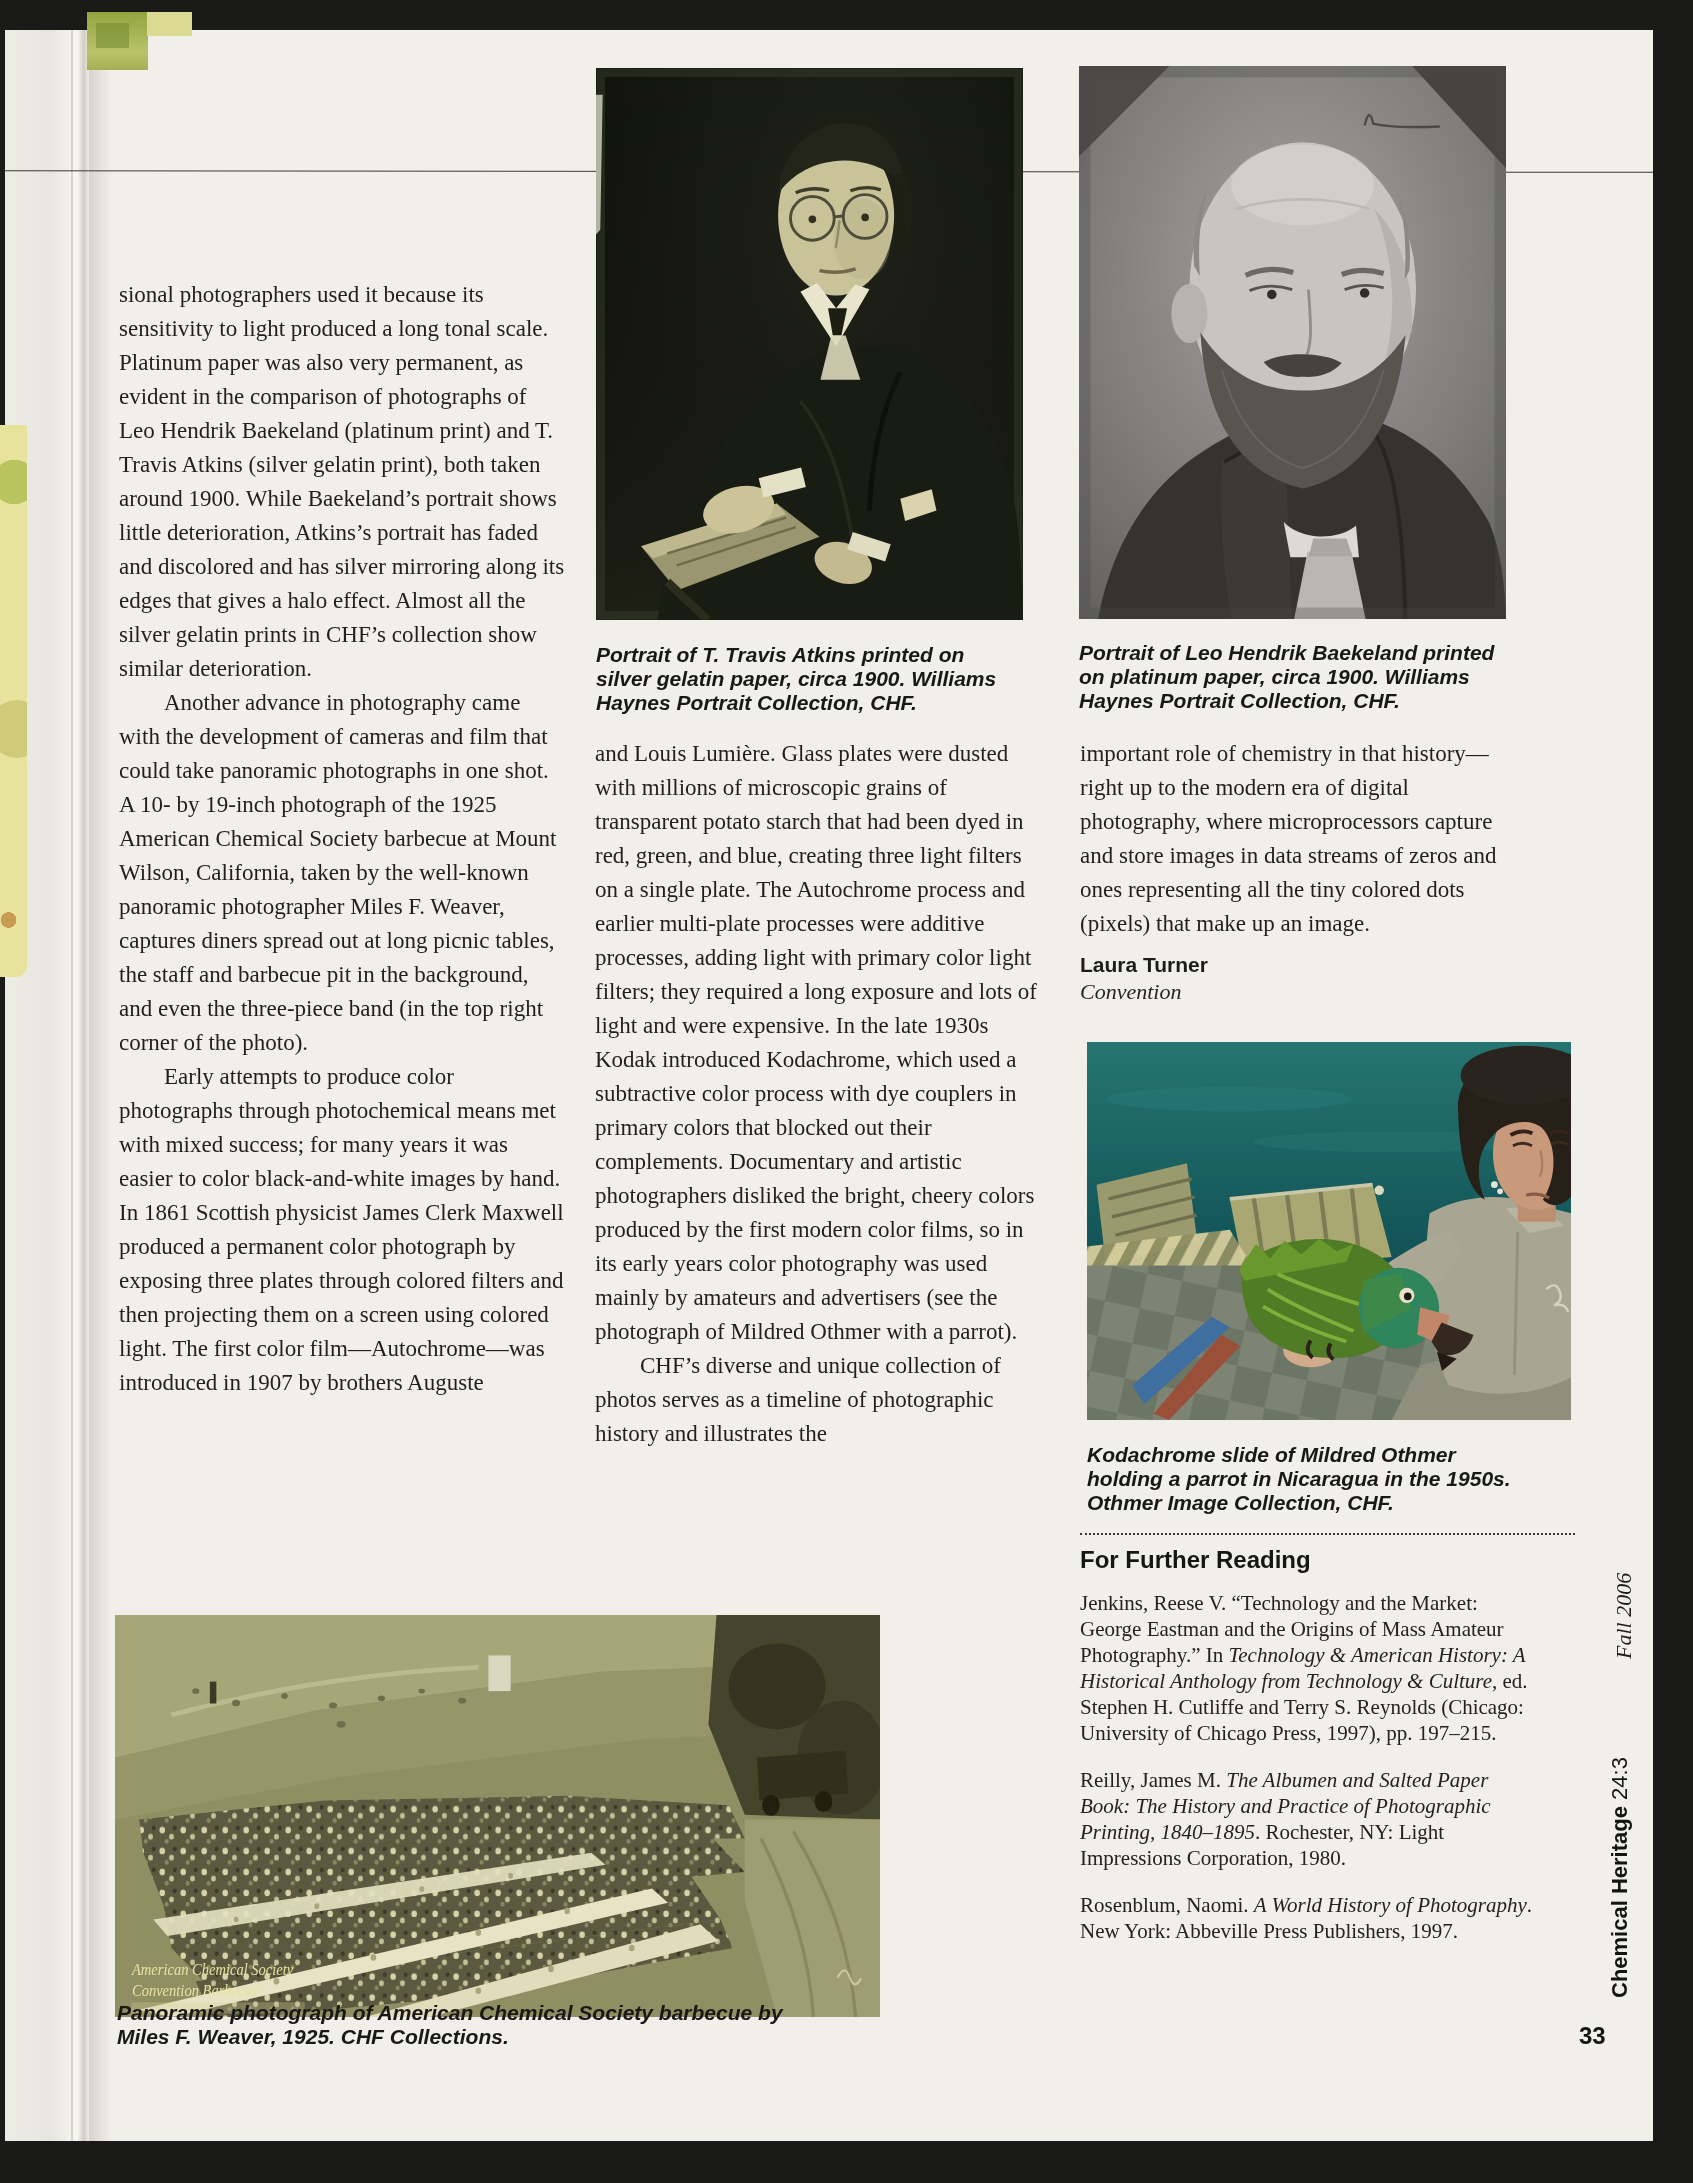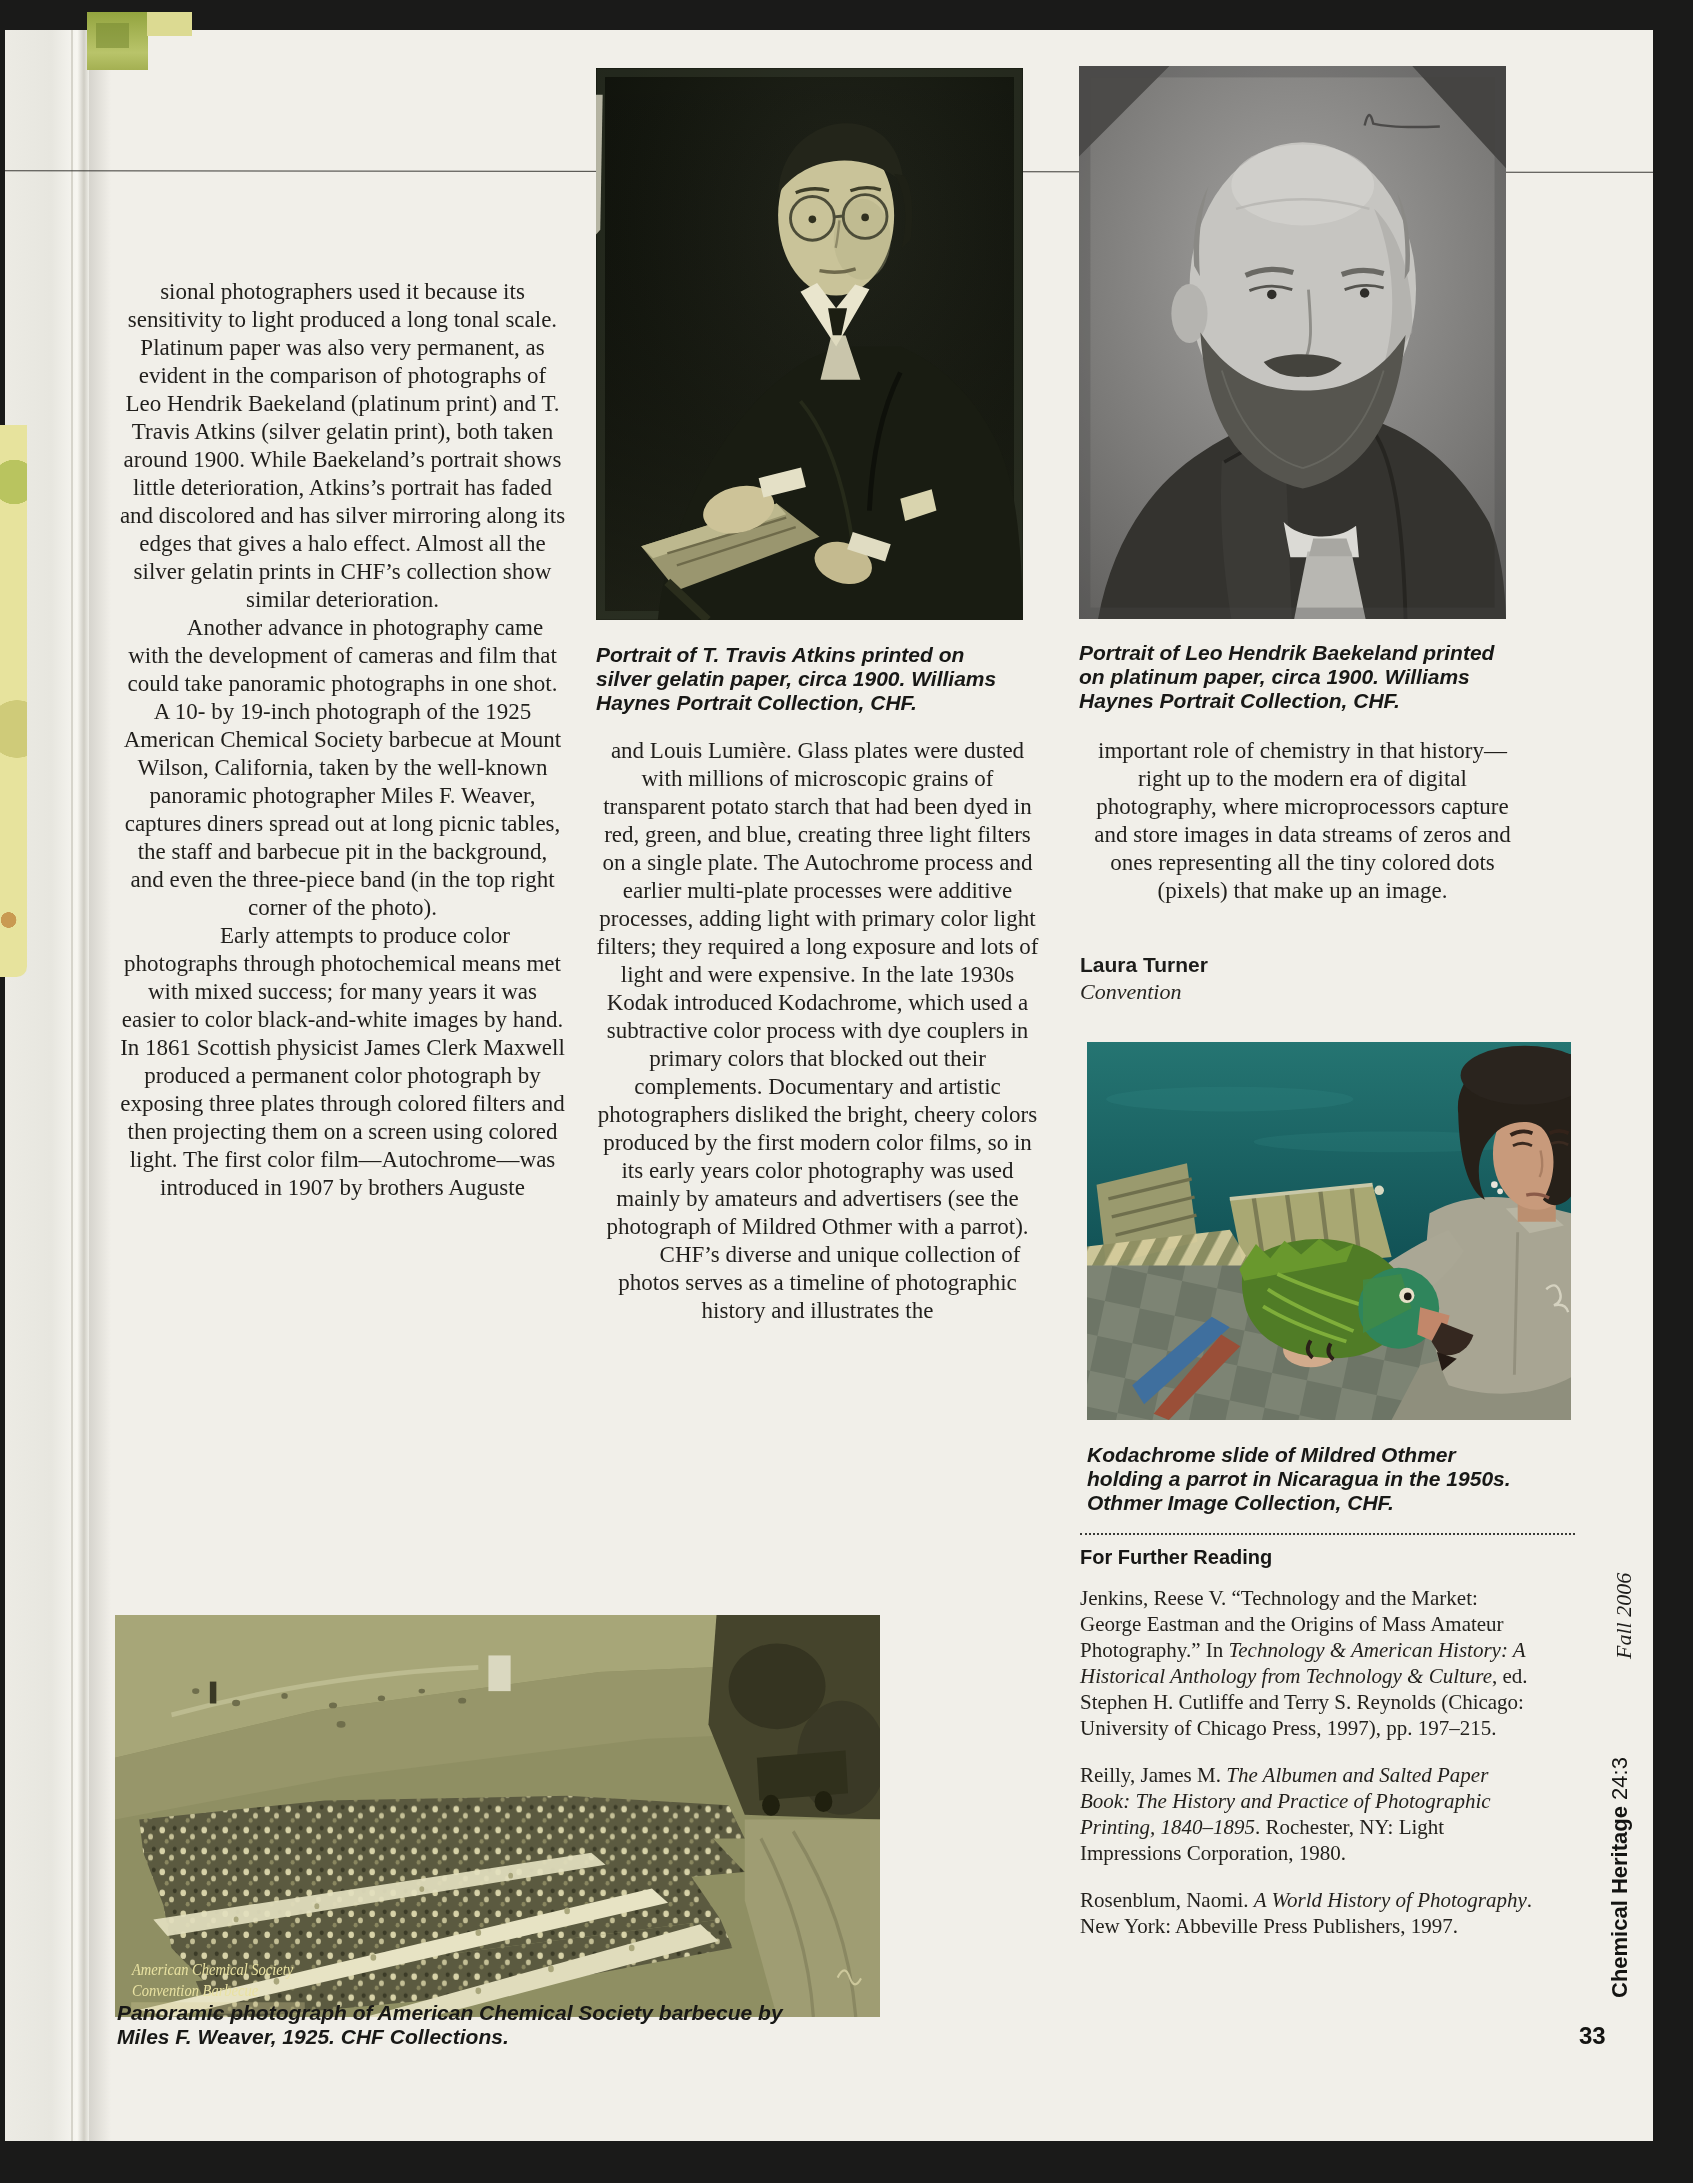--- a/index.html
+++ b/index.html
@@ -15,38 +15,38 @@
   .frag{position:absolute;}
   #frag-green{left:87px;top:12.4px;width:61px;height:58px;background:linear-gradient(#93a43f,#b9c46a 70%,#a4b052);}
   #frag-green:after{content:"";position:absolute;left:8.6px;top:10.5px;width:33px;height:25px;background:#7a8c34;opacity:.6;}
   #frag-yellow{left:147px;top:12.4px;width:45px;height:24px;background:#dcda92;}
   #frag-left{left:0;top:425px;width:27px;height:552px;background:#e7e39d;border-radius:0 0 10.5px 0;
       background-image:radial-gradient(circle at 14.3px 57px,#b9c45f 0 22px,rgba(0,0,0,0) 22.4px),
                        radial-gradient(circle at 8.6px 495px,#c99a52 0 7.6px,rgba(0,0,0,0) 8px),
                        radial-gradient(circle at 17px 304px,#cfcb79 0 28.5px,rgba(0,0,0,0) 29px);}
   #rule-top{position:absolute;left:4.8px;top:171px;width:1648px;height:1.4px;background:#3b3a36;transform:rotate(0.06deg);}
   
-  .body-col{position:absolute;font-size:23px;line-height:28px;text-align:center;color:#211f1c;}
+  .body-col{position:absolute;font-size:23px;line-height:34px;text-align:left;color:#211f1c;}
   .body-col p{margin:0;}
   .body-col p.ind{text-indent:45px;}
   #col1{left:119px;top:278px;width:447px;}
   #col2{left:595px;top:737px;width:445px;}
   #col3{left:1080px;top:737px;width:445px;}
   .cap{position:absolute;font-family:"Liberation Sans",sans-serif;font-weight:bold;font-style:italic;
        font-size:21px;line-height:24px;color:#181816;}
   #cap-atkins{left:596px;top:643px;width:419px;}
   #cap-baekeland{left:1079px;top:641px;width:423px;}
   #cap-othmer{left:1087px;top:1443px;width:442px;}
   #cap-pano{left:117px;top:2001px;width:704px;}
   #byline{position:absolute;left:1080px;top:952px;}
   #byline .author{font-family:"Liberation Sans",sans-serif;font-weight:bold;font-size:21px;line-height:26px;color:#1c1c1a;}
   #byline .role{font-style:italic;font-size:22px;line-height:27px;color:#262420;}
   
   #reading{position:absolute;left:1080px;top:1533px;width:495px;border-top:2.4px dotted #3a3a36;padding-top:10.5px;}
-  #reading h3{margin:0 0 16px 0;font-family:"Liberation Sans",sans-serif;font-weight:bold;font-size:20px;color:#161614;}
+  #reading h3{margin:0 0 16px 0;font-family:"Liberation Sans",sans-serif;font-weight:bold;font-size:24px;color:#161614;}
   #reading p{margin:0 0 21px 0;width:454px;font-size:21px;line-height:26px;color:#24221e;}
   #reading .it{font-style:italic;}
   
   .photo{position:absolute;overflow:hidden;}
   #photo-atkins{left:596px;top:68px;width:427px;height:552px;}
   #photo-baekeland{left:1079px;top:66px;width:427px;height:553px;}
   #photo-othmer{left:1087px;top:1042px;width:484px;height:378px;}
   #photo-pano{left:115px;top:1584px;width:765px;height:402px;margin-top:31px;}
   .photo svg{display:block;width:100%;height:100%;}
   

